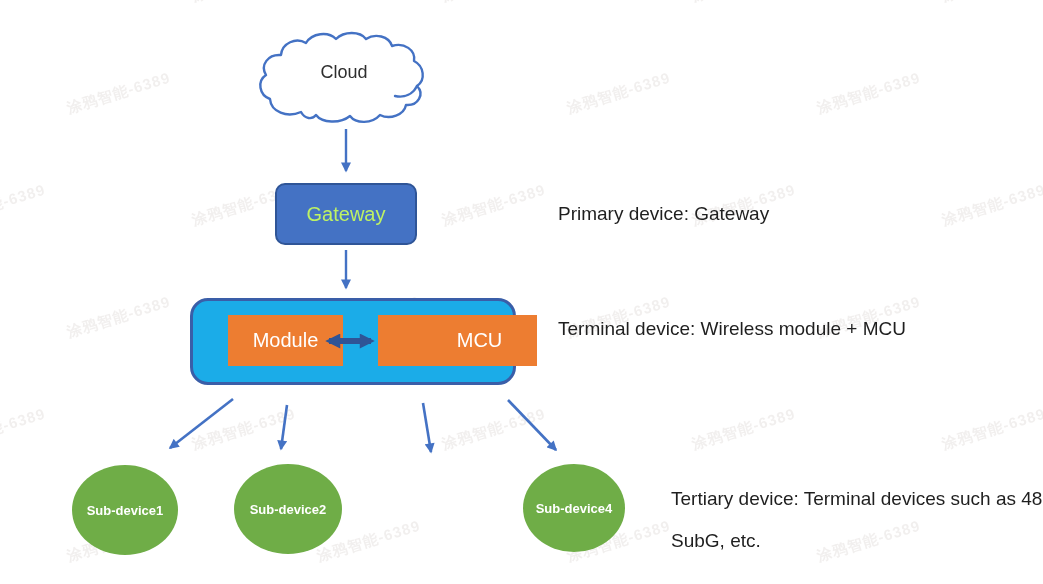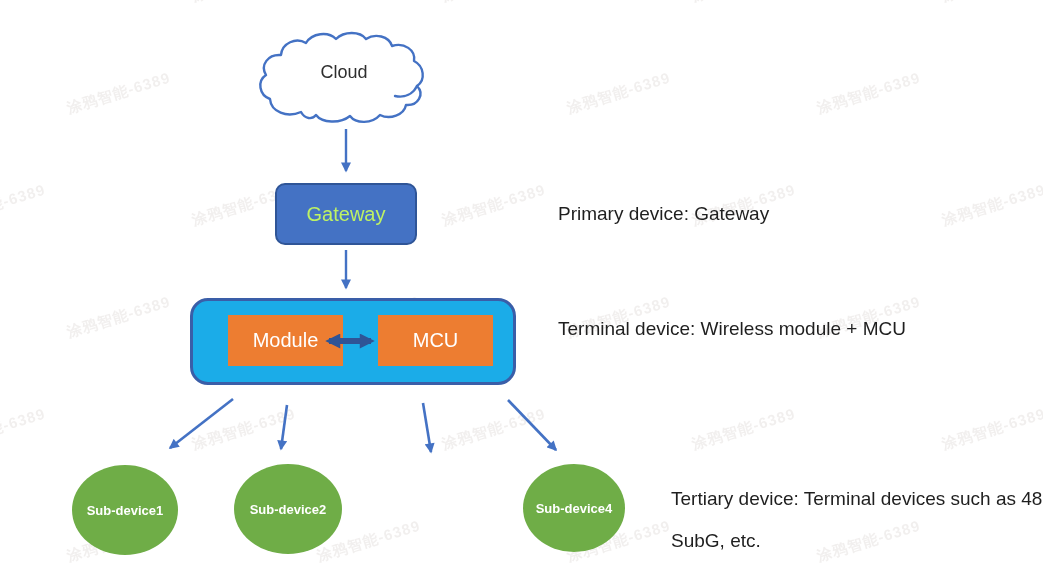--- a/index.html
+++ b/index.html
@@ -32,21 +32,21 @@
     box-sizing:border-box;border-radius:18px;
     background:var(--container-fill);border:3px solid var(--container-border);
   }
   .inner-box{
     position:absolute;width:115px;height:51px;top:14px;
     background:var(--orange-fill);
     display:flex;align-items:center;justify-content:center;
     font-size:20px;color:#ffffff;
   }
   .module-box{left:7px;margin-left:28px;}
-  .mcu-box{left:185px;}
+  .mcu-box{left:185px;padding-left:44px;}
   .dbl-arrow-svg{position:absolute;left:124px;top:27px;}
   .sub-device{
     position:absolute;z-index:2;border-radius:50%;
     background:var(--green-fill);
     display:flex;align-items:center;justify-content:center;
     font-size:13px;font-weight:bold;color:#ffffff;
   }
   .sub-device-1{left:72px;top:465px;width:106px;height:90px;}
   .sub-device-2{left:234px;top:464px;width:108px;height:90px;}
   .sub-device-3{left:393px;top:469px;width:102px;height:88px;}

